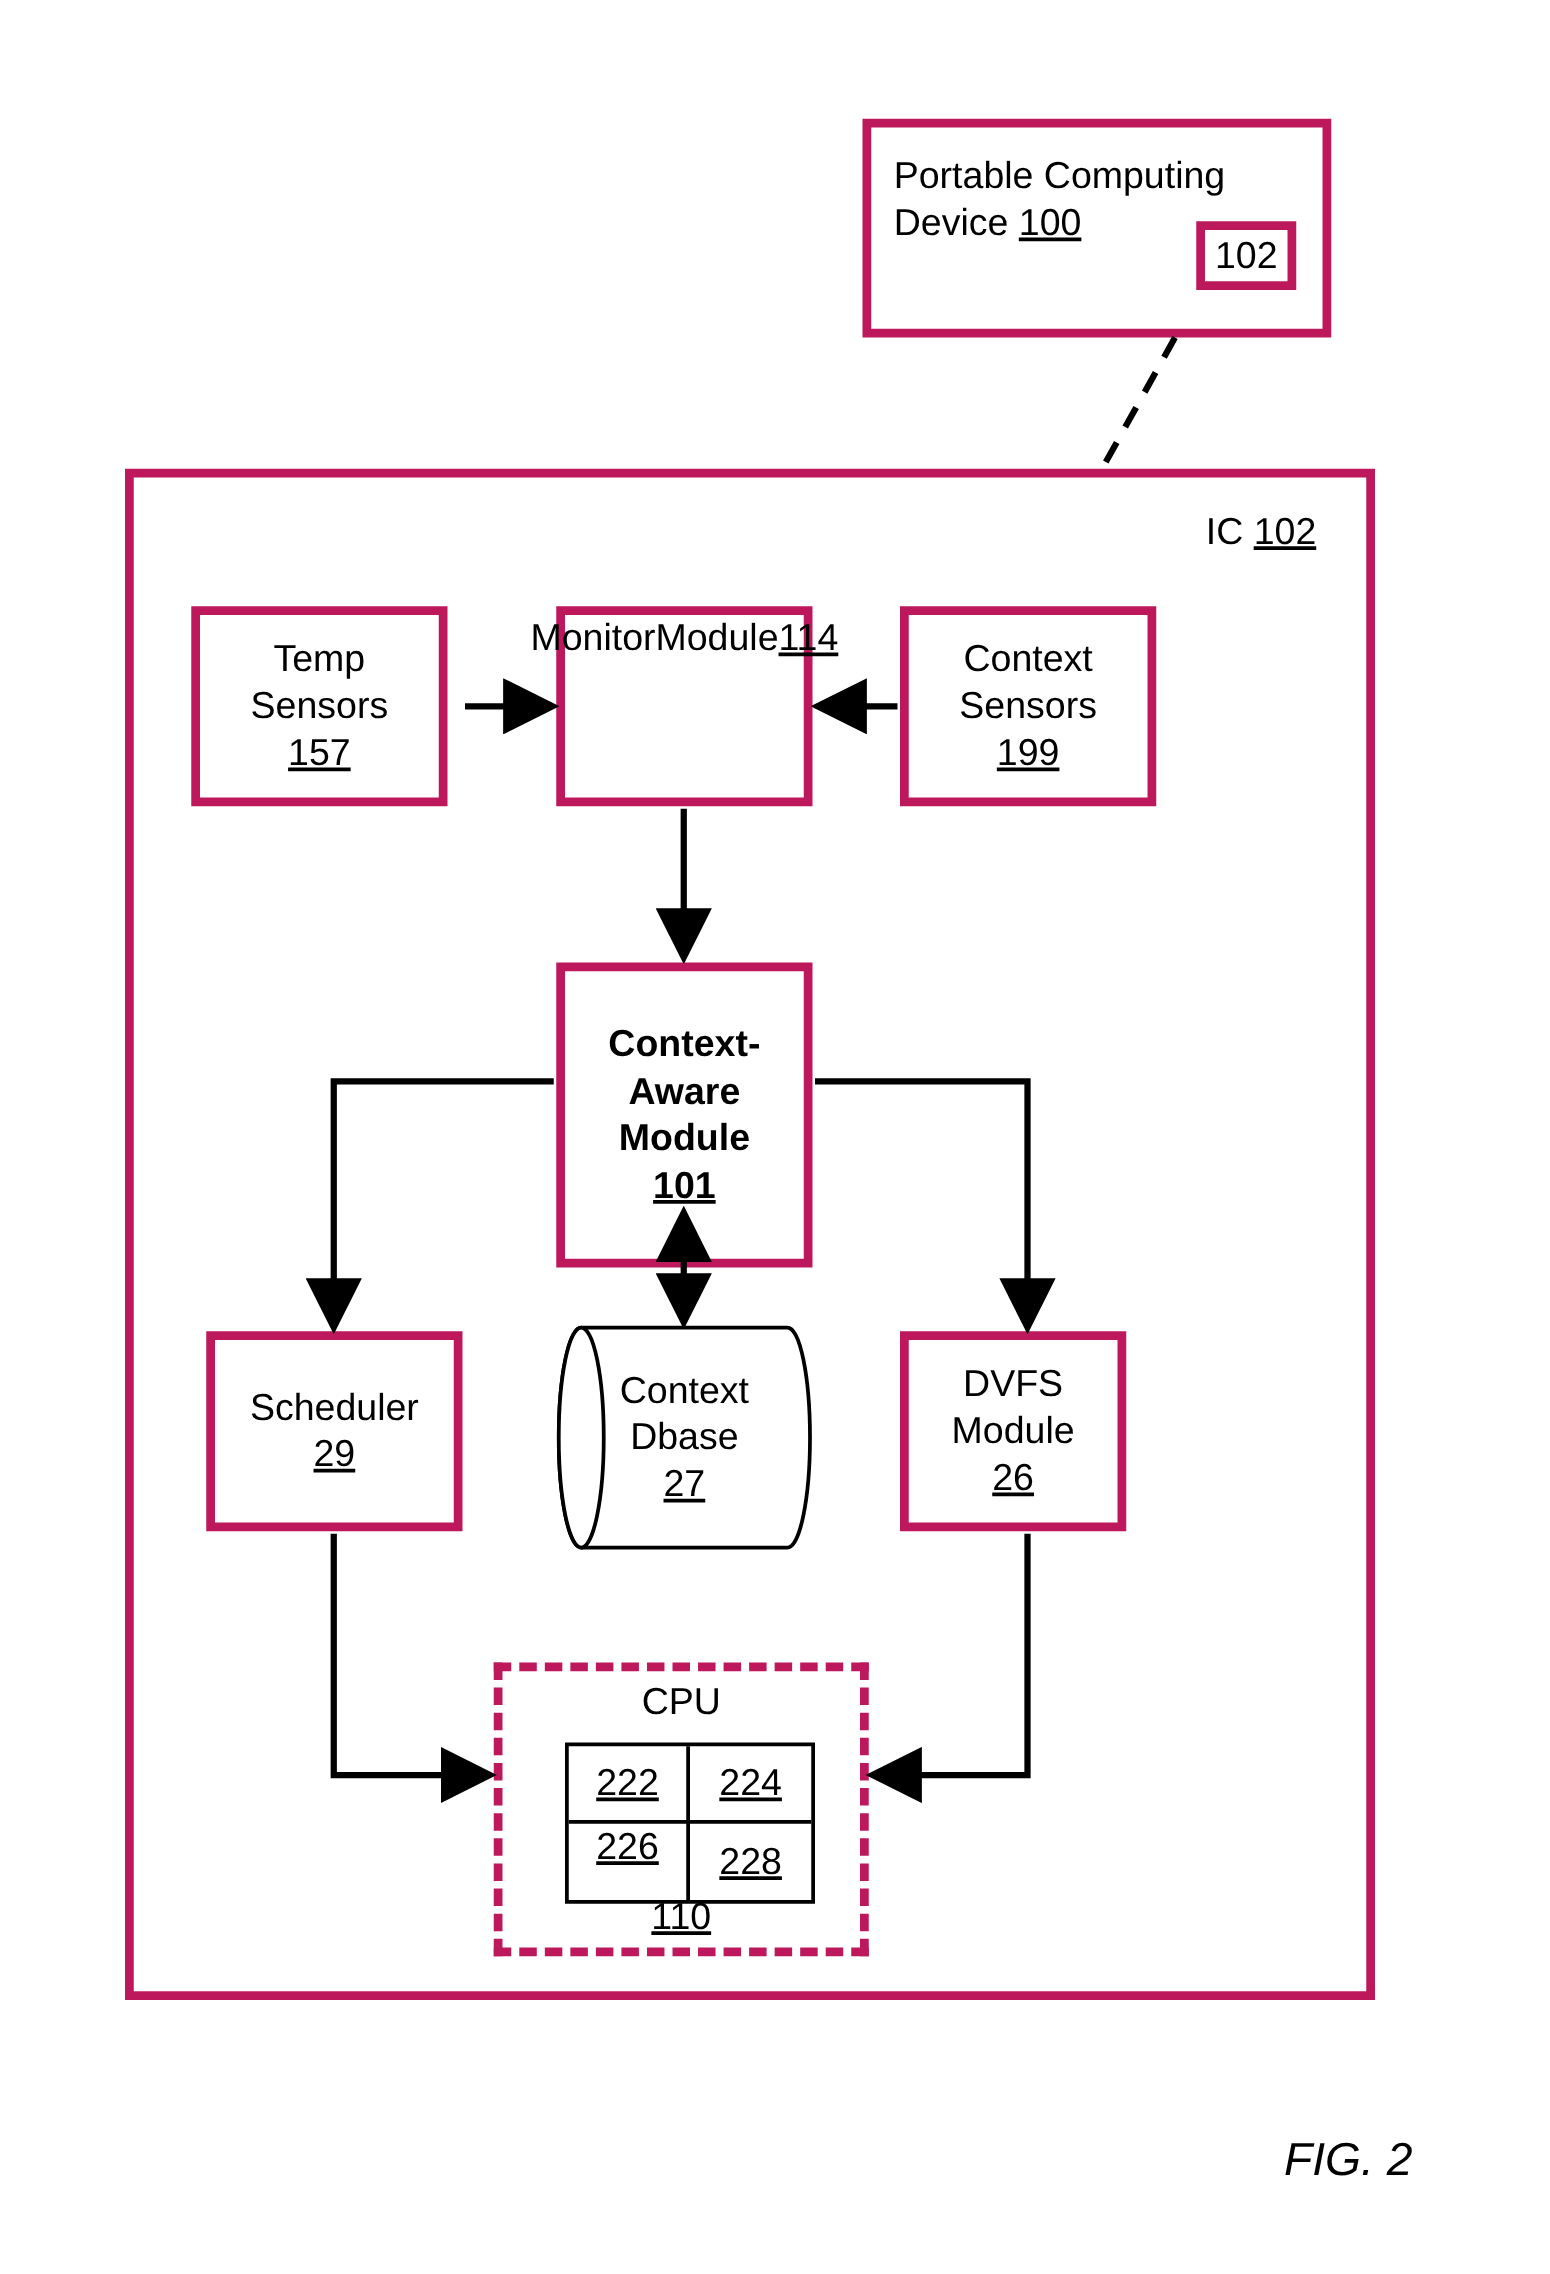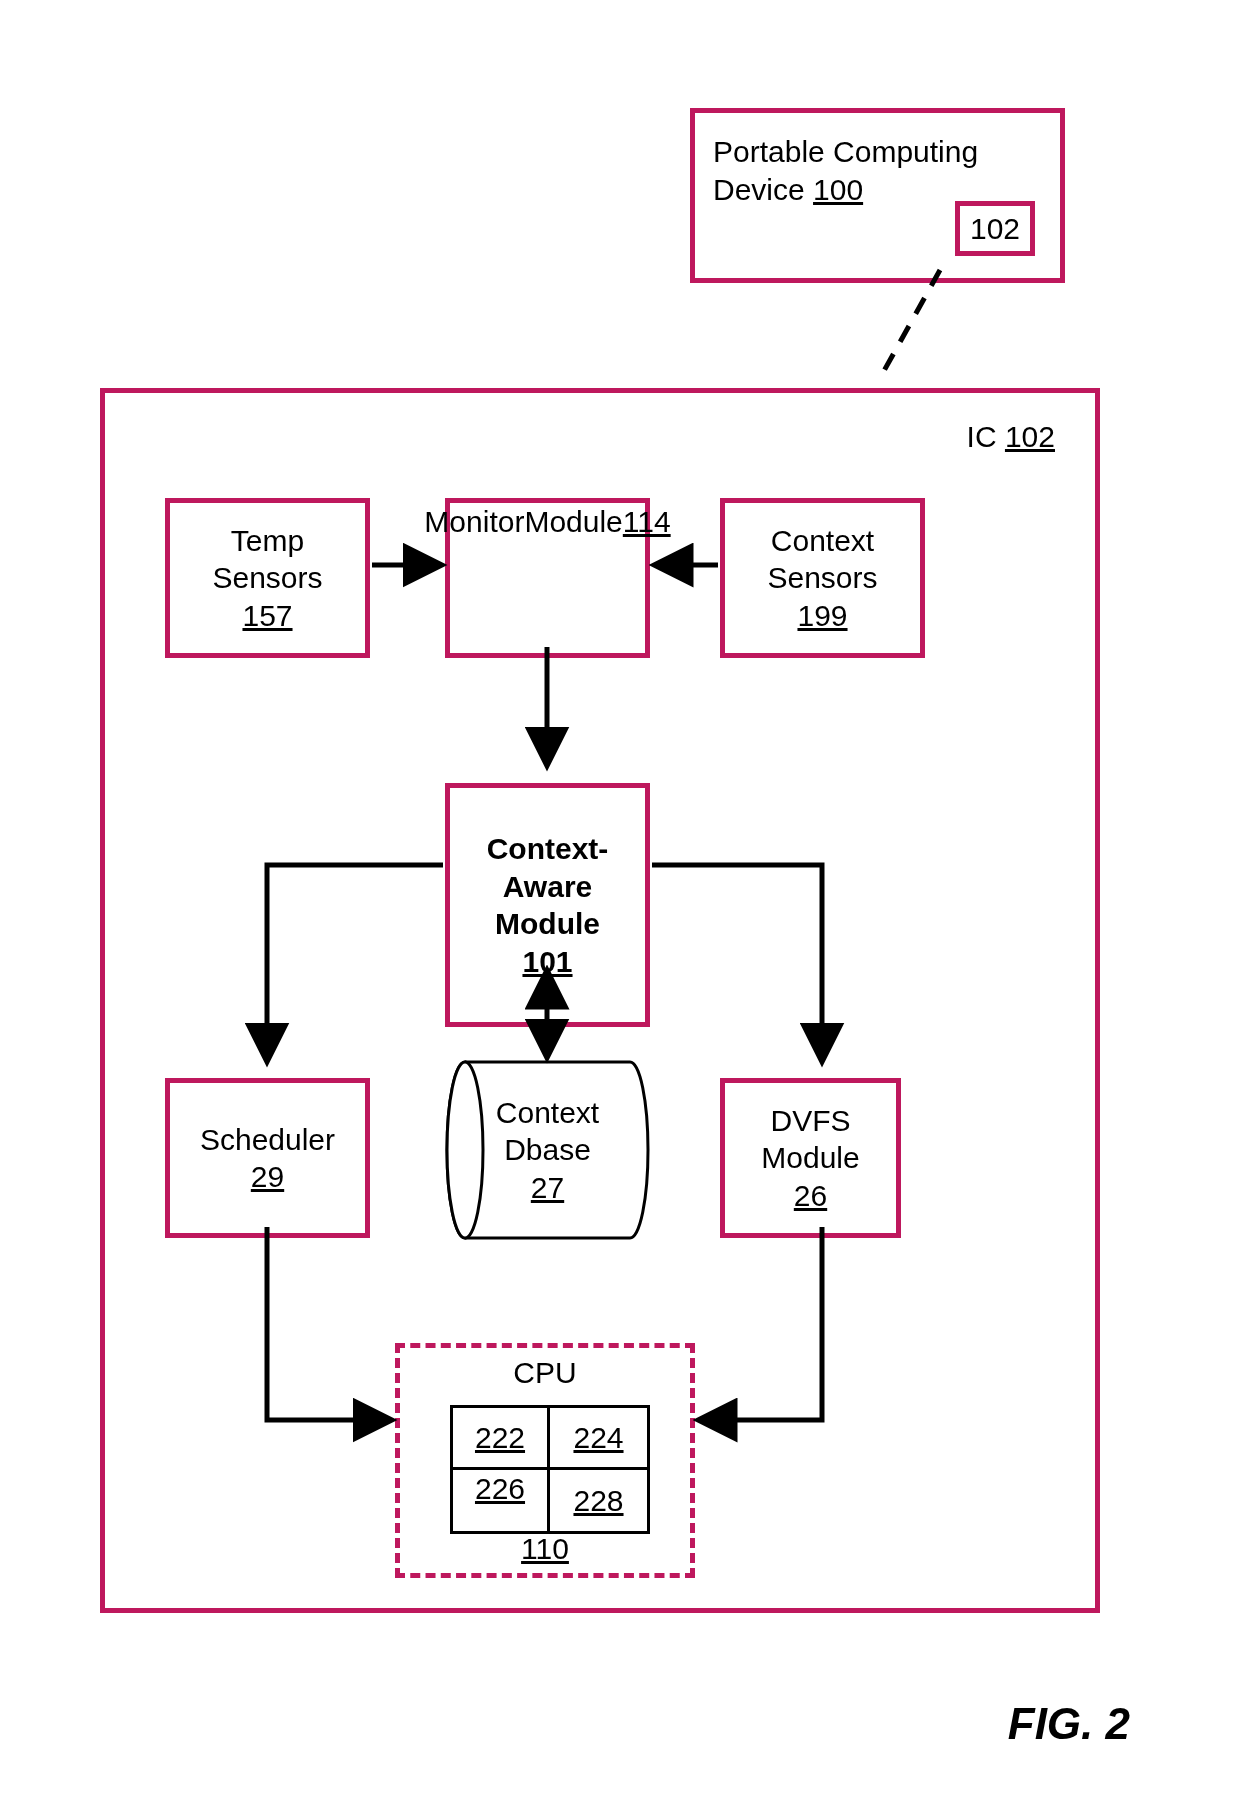--- a/index.html
+++ b/index.html
@@ -9,39 +9,38 @@
     font-family: Arial, Helvetica, sans-serif;
   }
   .page {
     position: relative;
     width: 1240px;
     height: 1819px;
     background: #fff;
   }
   .box {
     position: absolute;
-    border: 5px solid #be185d;
+    border: 7px solid #be185d;
     box-sizing: border-box;
     text-align: center;
-    margin-top: 13px;
   }
   .no-border { border: none; }
   .dashed { border-style: dashed; }
   .label {
     font-size: 30px;
     line-height: 1.25;
   }
   .ref {
     text-decoration: underline;
   }
   .fig-caption {
     position: absolute;
-    font-weight: bold;
+    font-weight: normal;
     font-style: italic;
-    font-size: 44px;
+    font-size: 37px;
   }
   svg.overlay {
     position: absolute;
     left: 0; top: 0;
     width: 1240px;
     height: 1819px;
     pointer-events: none;
   }
 </style>
 </head>
@@ -59,21 +58,21 @@
       <span class="label">102</span>
     </div>
   </div>
 
   <div class="box" style="left:100px; top:375px; width:1000px; height:1225px;">
     <div class="label" style="position:absolute; right:40px; top:25px;">
       <span>IC</span>&nbsp;<span class="ref">102</span>
     </div>
   </div>
 
-  <div class="box" style="left:165px; top:485px; width:205px; height:160px; display:flex; flex-direction:column; justify-content:center;">
+  <div class="box" style="left:153px; top:485px; width:205px; height:160px; display:flex; flex-direction:column; justify-content:center;">
     <div class="label">Temp</div>
     <div class="label">Sensors</div>
     <div class="label ref">157</div>
   </div>
 
   <div class="box" style="left:445px; top:485px; width:205px; height:160px; display:flex; flex-direction:row; justify-content:center;">
     <div class="label">Monitor</div>
     <div class="label">Module</div>
     <div class="label ref">114</div>
   </div>

